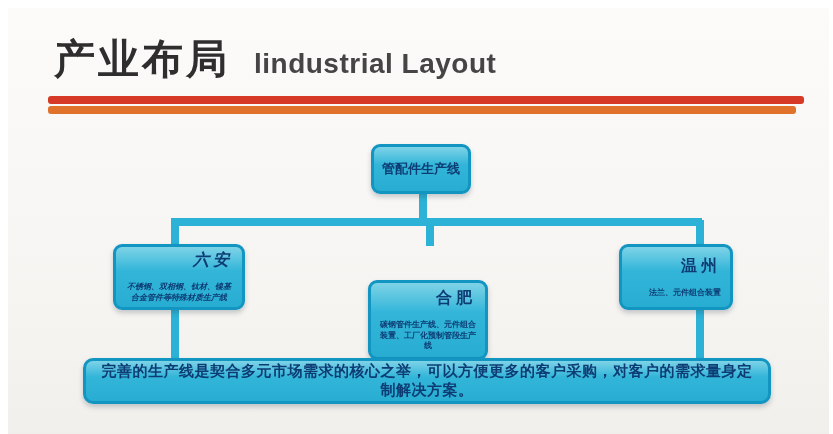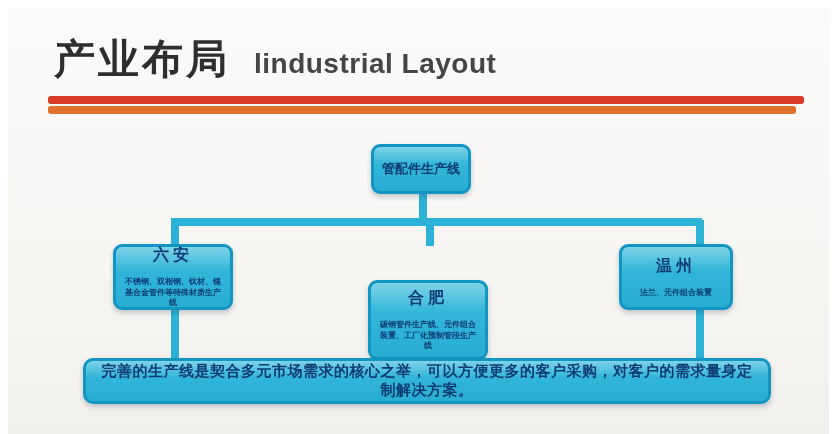--- a/index.html
+++ b/index.html
@@ -47,30 +47,30 @@
   
   .box {
     position: absolute;
     z-index: 2;
     background: linear-gradient(180deg, #7ed3e7 0%, #32b5d9 40%, #28add2 100%);
     border: 3px solid #1395c2;
     border-radius: 9px;
     box-shadow: 0 3px 5px rgba(40, 60, 80, 0.25);
     display: flex;
     flex-direction: column;
-    align-items: center;
+    align-items: flex-end;
     justify-content: center;
     text-align: center;
     color: #0d3c74;
   }
   .box-root   { left: 363px; top: 136px; width: 100px; height: 50px; }
   .box-root .root-label { font-size: 13px; font-weight: 800; }
 
   .node { padding: 4px 5px; }
-  .node-left  { left: 105px; top: 236px; width: 120px; height: 66px; }
+  .node-left  { left: 105px; top: 236px; width: 132px; height: 66px; font-style: italic; }
   .node-mid   { left: 360px; top: 236px; width: 120px; height: 80px; margin-top: 36px; }
   .node-right { left: 611px; top: 236px; width: 114px; height: 66px; }
 
   .node-title { font-size: 16px; font-weight: 800; letter-spacing: 4px; margin-bottom: 3px; }
   .node-desc  { font-size: 8px; font-weight: 700; line-height: 1.35; color: #0d3c74; }
 
   
   .c-root-down  { left: 411px; top: 185px; width: 4px;  height: 27px; }
   .c-horizontal { left: 163px; top: 210px; width: 531px; height: 4px; }
   .c-left-down  { left: 163px; top: 212px; width: 4px;  height: 26px; }

